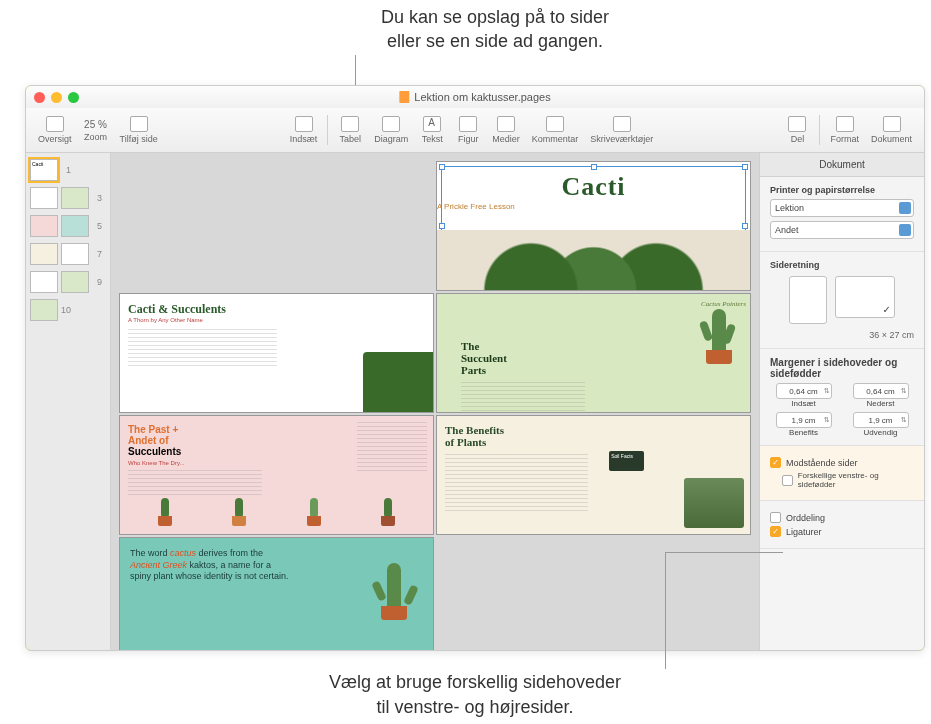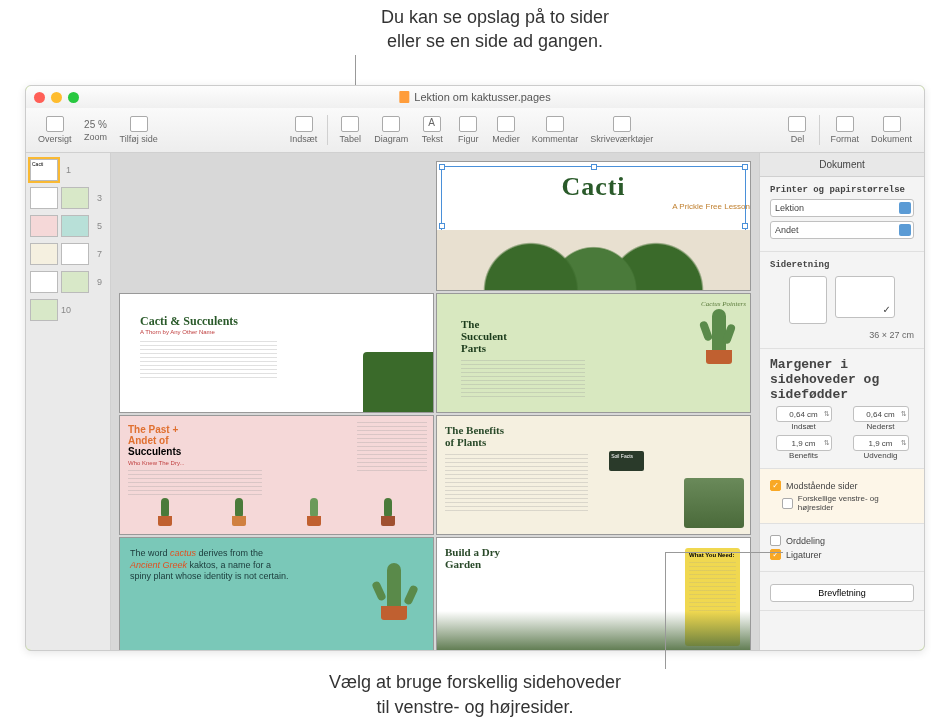--- a/index.html
+++ b/index.html
@@ -39,33 +39,33 @@
 .thumb.teal-bg { background: #b8e0d8; }
 .thumb.cream-bg { background: #f5f0e0; }
 .page-num { font-size: 9px; color: #888; width: 10px; text-align: right; }
 
 .canvas { flex: 1; background: #d8d8d8; overflow: hidden; position: relative; padding: 8px; }
 .spread-grid { display: grid; grid-template-columns: 1fr 1fr; gap: 2px; }
 .page { background: #fff; height: 120px; border: 1px solid #999; position: relative; overflow: hidden; font-size: 7px; }
 .page.hero { grid-column: 2; height: 130px; background: #fff; }
 .page.blank { grid-column: 1; background: transparent; border: none; }
 .hero-title { font-family: serif; font-size: 26px; font-weight: bold; color: #2a5a2a; text-align: center; padding-top: 10px; letter-spacing: 1px; }
-.hero-sub { font-size: 8px; color: #c08030; text-align: right; }
+.hero-sub { font-size: 8px; color: #c08030; text-align: left; }
 .hero-img { position: absolute; bottom: 0; left: 0; right: 0; height: 60px; background: radial-gradient(circle at 30% 100%, #3a6a2a 20%, transparent 21%), radial-gradient(circle at 50% 100%, #4a7a3a 25%, transparent 26%), radial-gradient(circle at 70% 100%, #3a6a2a 20%, transparent 21%), #e8e0d0; }
 .selection-handles { position: absolute; inset: 4px; border: 1px solid #4a90d9; }
 .sh { position: absolute; width: 6px; height: 6px; background: #fff; border: 1px solid #4a90d9; }
 
-.p2 { padding: 20px; }
+.p2 { padding: 8px; }
 .p2-title { font-family: serif; font-size: 12px; font-weight: bold; color: #2a5a2a; }
 .p2-sub { font-size: 6px; color: #c04040; margin-bottom: 6px; }
 .p2-img { position: absolute; right: 0; bottom: 0; width: 70px; height: 60px; background: #3a6a2a; border-radius: 4px 0 0 0; }
 .text-lines { height: 40px; background: repeating-linear-gradient(#999 0 1px, transparent 1px 4px); opacity: 0.3; }
 
 .p3 { background: #d8e8c0; display: flex; }
-.p3-left { width: 55%; padding: 24px; }
+.p3-left { width: 55%; padding: 24px; margin-top: 22px; }
 .p3-title { font-family: serif; font-weight: bold; font-size: 11px; color: #1a3a1a; }
 .p3-cactus { position: absolute; right: 15px; top: 15px; width: 35px; height: 55px; }
 .cactus-body { position: absolute; left: 12px; top: 0; width: 14px; height: 45px; background: #5a8a4a; border-radius: 7px 7px 0 0; }
 .cactus-arm { position: absolute; width: 8px; height: 20px; background: #5a8a4a; border-radius: 4px; }
 .cactus-pot { position: absolute; bottom: 0; left: 6px; width: 26px; height: 14px; background: #c06030; border-radius: 0 0 3px 3px; }
 
 .p4 { background: #f5d8d8; padding: 8px; }
 .p4-title { font-family: serif; font-weight: bold; font-size: 10px; }
 .p4-title .orange { color: #e07030; }
 .p4-cacti-row { position: absolute; bottom: 8px; left: 8px; right: 8px; height: 35px; display: flex; justify-content: space-around; align-items: flex-end; }
@@ -83,21 +83,21 @@
 .p6-img { position: absolute; right: 6px; bottom: 6px; width: 60px; height: 50px; background: linear-gradient(#6a8a5a, #4a6a3a); border-radius: 3px; }
 
 .p7 { background: #fff; padding: 8px; }
 .p7-title { font-family: serif; font-weight: bold; font-size: 11px; color: #2a4a2a; }
 .p7-plants { position: absolute; bottom: 0; left: 0; right: 0; height: 45px; background: linear-gradient(transparent, #4a6a3a); }
 .p7-yellow { position: absolute; right: 10px; top: 10px; bottom: 10px; width: 55px; background: #f0d850; border-radius: 3px; padding: 4px; font-size: 6px; }
 
 .inspector { width: 165px; background: #f4f4f4; border-left: 1px solid #d0d0d0; font-size: 10px; color: #444; overflow-y: auto; }
 .insp-header { text-align: center; padding: 6px; background: #e8e8e8; border-bottom: 1px solid #d0d0d0; font-size: 10px; }
 .insp-section { padding: 8px 10px; border-bottom: 1px solid #e0e0e0; }
-.insp-label { font-size: 9px; font-weight: 600; margin-bottom: 4px; font-family: Liberation Mono, monospace; }
+.insp-label { font-size: 9px; font-weight: 600; margin-bottom: 4px; }
 .insp-select { width: 100%; height: 18px; background: #fff; border: 1px solid #c0c0c0; border-radius: 3px; font-size: 9px; padding: 0 4px; display: flex; align-items: center; justify-content: space-between; margin-bottom: 4px; position: relative; }
 .insp-select::after { content: ""; position: absolute; right: 2px; top: 2px; width: 12px; height: 12px; background: #5b9bd5; border-radius: 2px; }
 .orient-row { display: flex; gap: 8px; justify-content: center; margin: 6px 0; }
 .orient-box { width: 52px; height: 42px; background: #fff; border: 1px solid #c0c0c0; border-radius: 3px; position: relative; }
 .orient-box.landscape { width: 60px; height: 42px; }
 .orient-check { position: absolute; right: 3px; bottom: 2px; font-size: 10px; }
 .orient-size { text-align: right; font-size: 9px; color: #666; }
 .chk-row { display: flex; align-items: center; gap: 5px; margin: 3px 0; font-size: 9px; }
 .chk { width: 11px; height: 11px; border: 1px solid #aaa; border-radius: 2px; background: #fff; display: flex; align-items: center; justify-content: center; font-size: 8px; }
 .chk.checked { background: #5b9bd5; border-color: #5b9bd5; color: #fff; }
@@ -311,29 +311,20 @@
           <div class="p5-text">
             <span>The word </span><span class="orange">cactus</span><span> derives from the </span><span class="orange">Ancient Greek</span><span> kaktos, a name for a spiny plant whose identity is not certain.</span>
           </div>
           <div class="p3-cactus p5-cactus">
             <div class="cactus-body" style="height:55px"></div>
             <div class="cactus-arm" style="left:0;top:18px;transform:rotate(-25deg)"></div>
             <div class="cactus-arm" style="right:0;top:22px;transform:rotate(25deg)"></div>
             <div class="cactus-pot" style="bottom:-2px"></div>
           </div>
         </div>
-        <div class="page p7">
-          <div class="p7-title" style="white-space:pre-line">Build a Dry
-Garden</div>
-          <div class="p7-yellow">
-            <div style="font-weight:bold">What You Need:</div>
-            <div class="text-lines" style="height:50px;margin-top:4px;opacity:0.2"></div>
-          </div>
-          <div class="p7-plants"></div>
-        </div>
       </div>
     </div>
 
     <div class="inspector">
       <div class="insp-header">Dokument</div>
 
       <div class="insp-section">
         <div class="insp-label">Printer og papirstørrelse</div>
         <div class="insp-select">
             <span>Lektion</span>
@@ -349,54 +340,51 @@
           <div class="orient-box" style="width:38px;height:48px"></div>
           <div class="orient-box landscape">
               <span class="orient-check">✓</span>
             </div>
         </div>
         <div class="orient-size">36 × 27 cm</div>
       </div>
 
 
       <div class="insp-section">
-        <div class="insp-label" style="font-size:13px">Margener i sidehoveder og sidefødder</div>
+        <div class="insp-label" style="font-size:10px">Margener i sidehoveder og sidefødder</div>
         <div class="margin-grid">
           <div class="margin-cell"><div class="stepper">0,64 cm</div><div>Indsæt</div></div>
           <div class="margin-cell"><div class="stepper">0,64 cm</div><div>Nederst</div></div>
           <div class="margin-cell"><div class="stepper">1,9 cm</div><div>Benefits</div></div>
           <div class="margin-cell"><div class="stepper">1,9 cm</div><div>Udvendig</div></div>
         </div>
       </div>
 
       <div class="insp-section" style="background:#fdf6e8">
         <div class="chk-row">
             <div class="chk orange checked">✓</div>
             <span>Modstående sider</span>
           </div>
         <div class="chk-row" style="padding-left:12px">
             <div class="chk"></div>
-            <span style="font-size:8px">Forskellige venstre- og højresider</span>
+            <span style="font-size:8px">Forskellige venstre- og sidefødder</span>
           </div>
       </div>
 
       <div class="insp-section">
         <div class="chk-row">
             <div class="chk"></div>
             <span>Orddeling</span>
           </div>
         <div class="chk-row">
             <div class="chk orange checked">✓</div>
             <span>Ligaturer</span>
           </div>
       </div>
 
-      <div class="insp-section">
-        <button class="insp-btn">Brevfletning</button>
-      </div>
     </div>
   </div>
 </div>
 
 <div class="callout-connect-2"></div>
 <div class="callout-connect-2b"></div>
 <div class="callout callout-bottom" style="white-space:pre-line">Vælg at bruge forskellig sidehoveder
 til venstre- og højresider.</div>
 
 </body></html>

